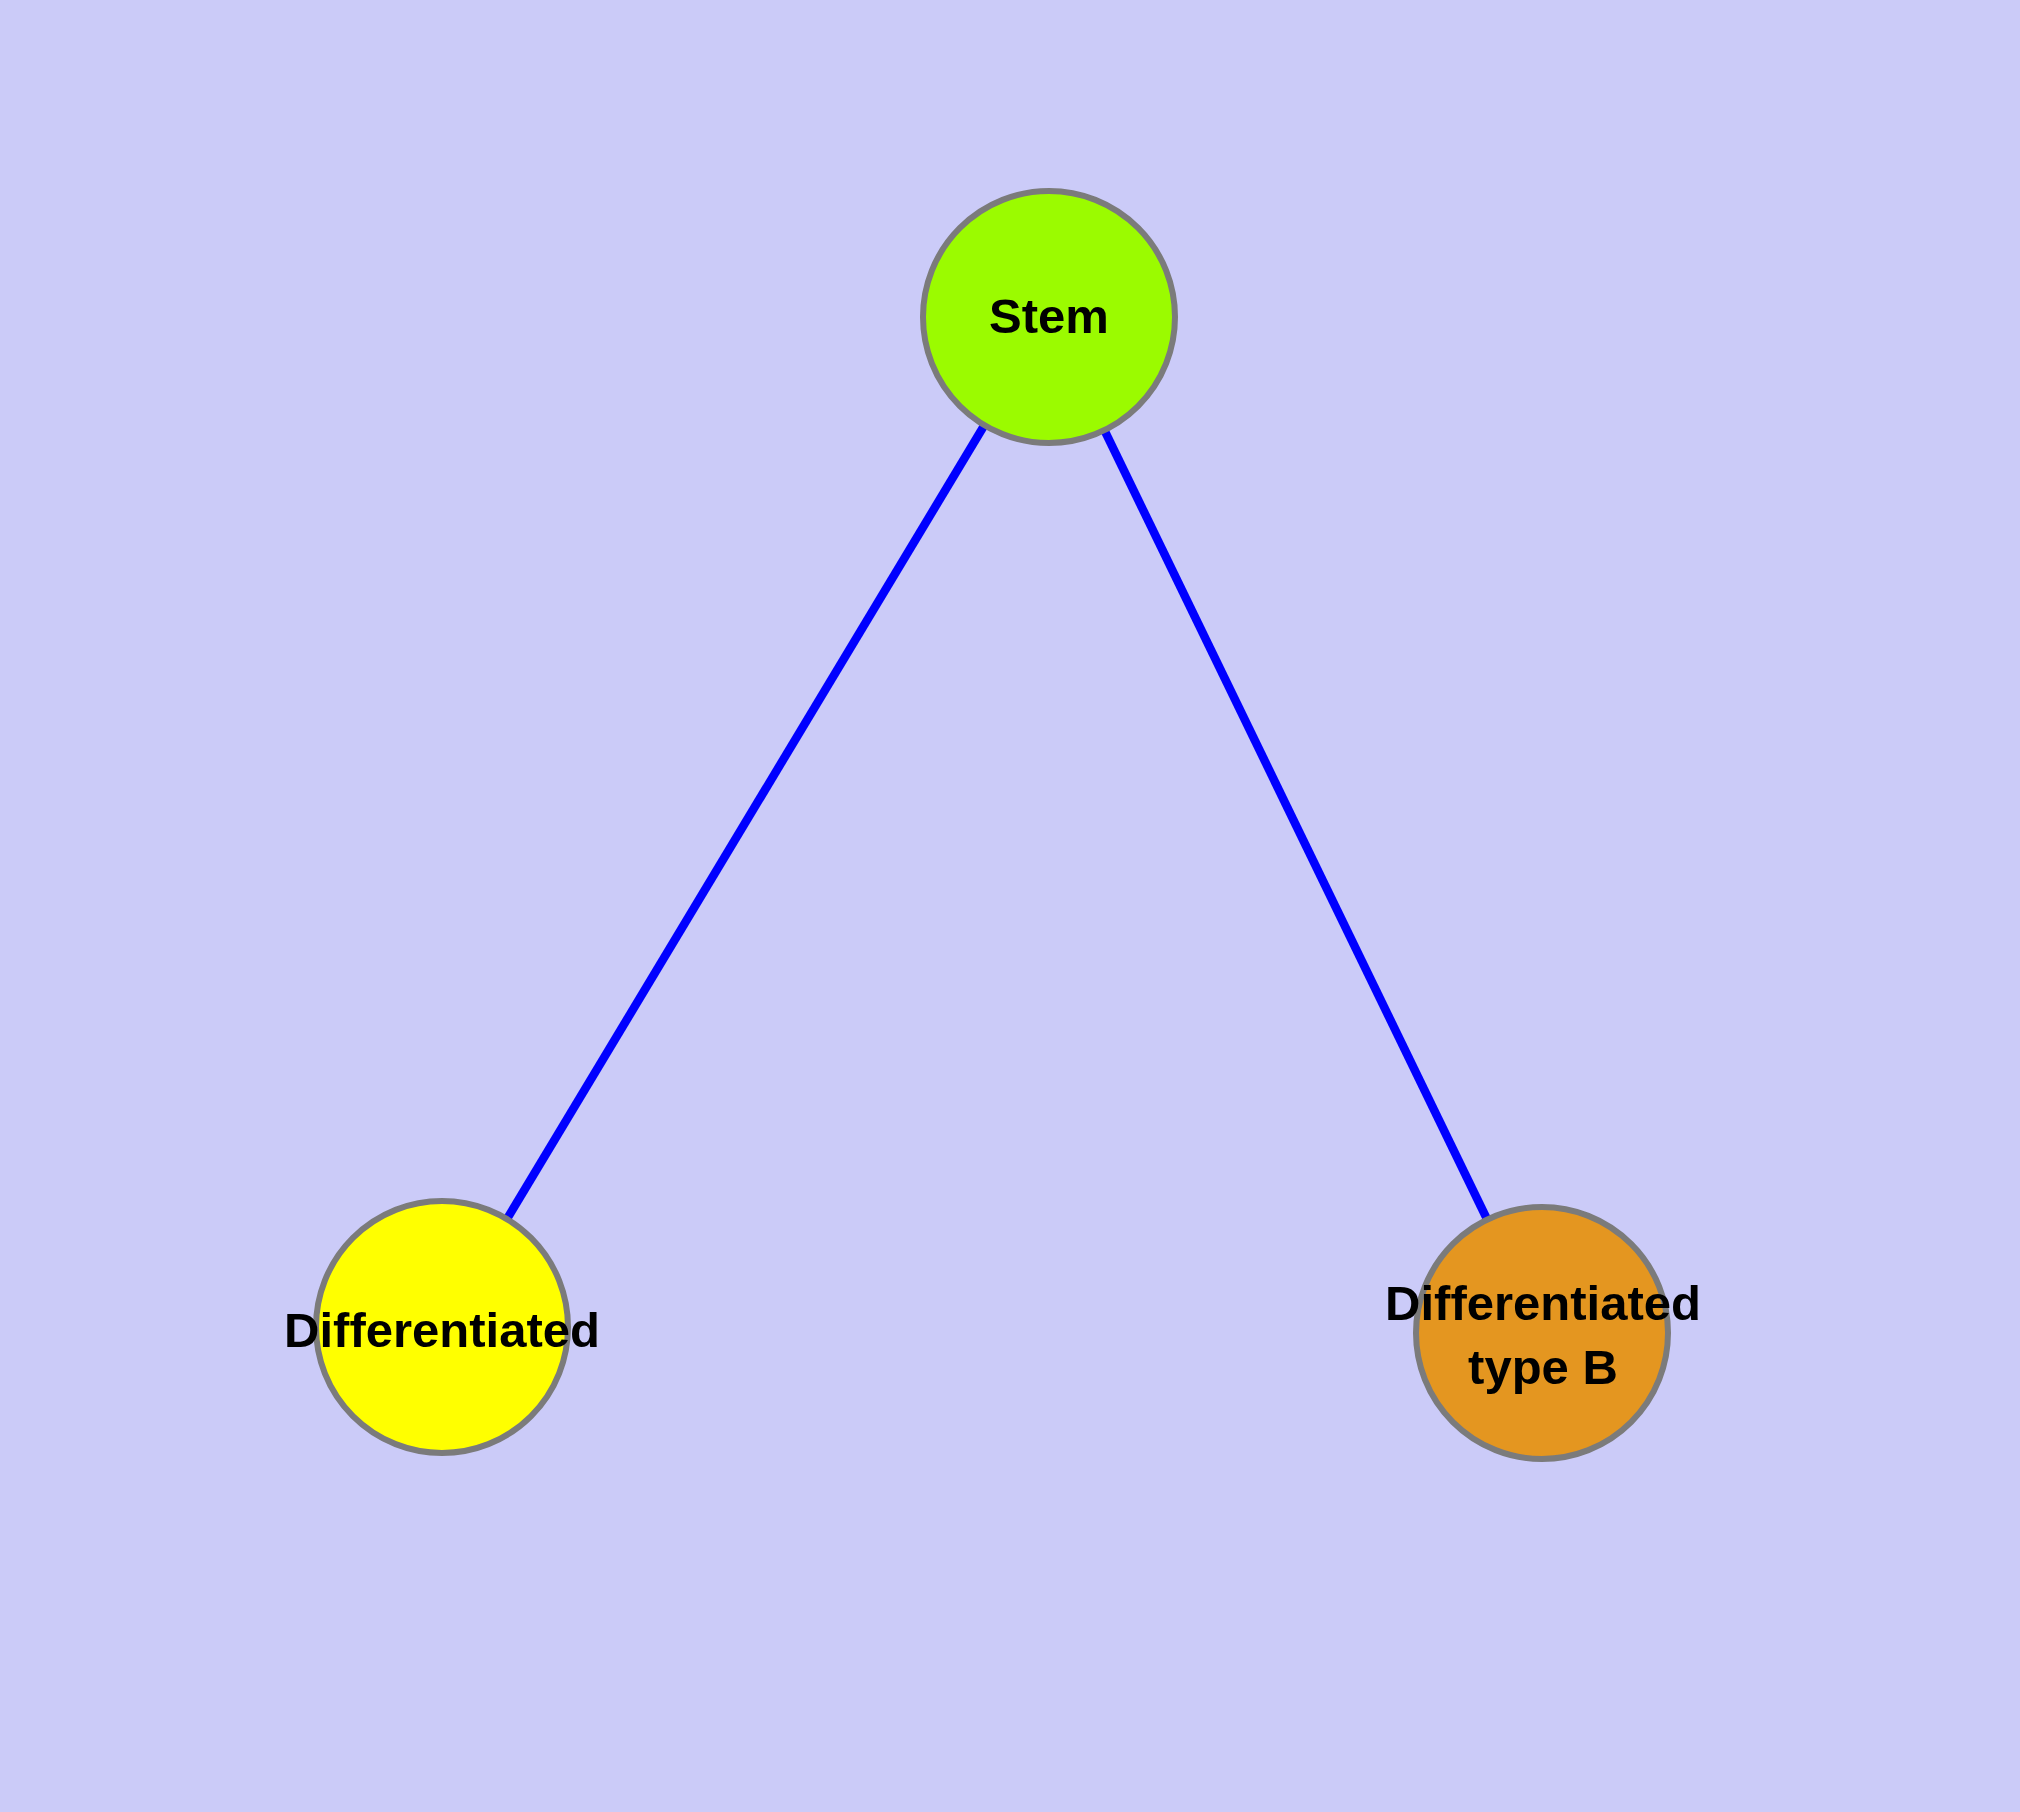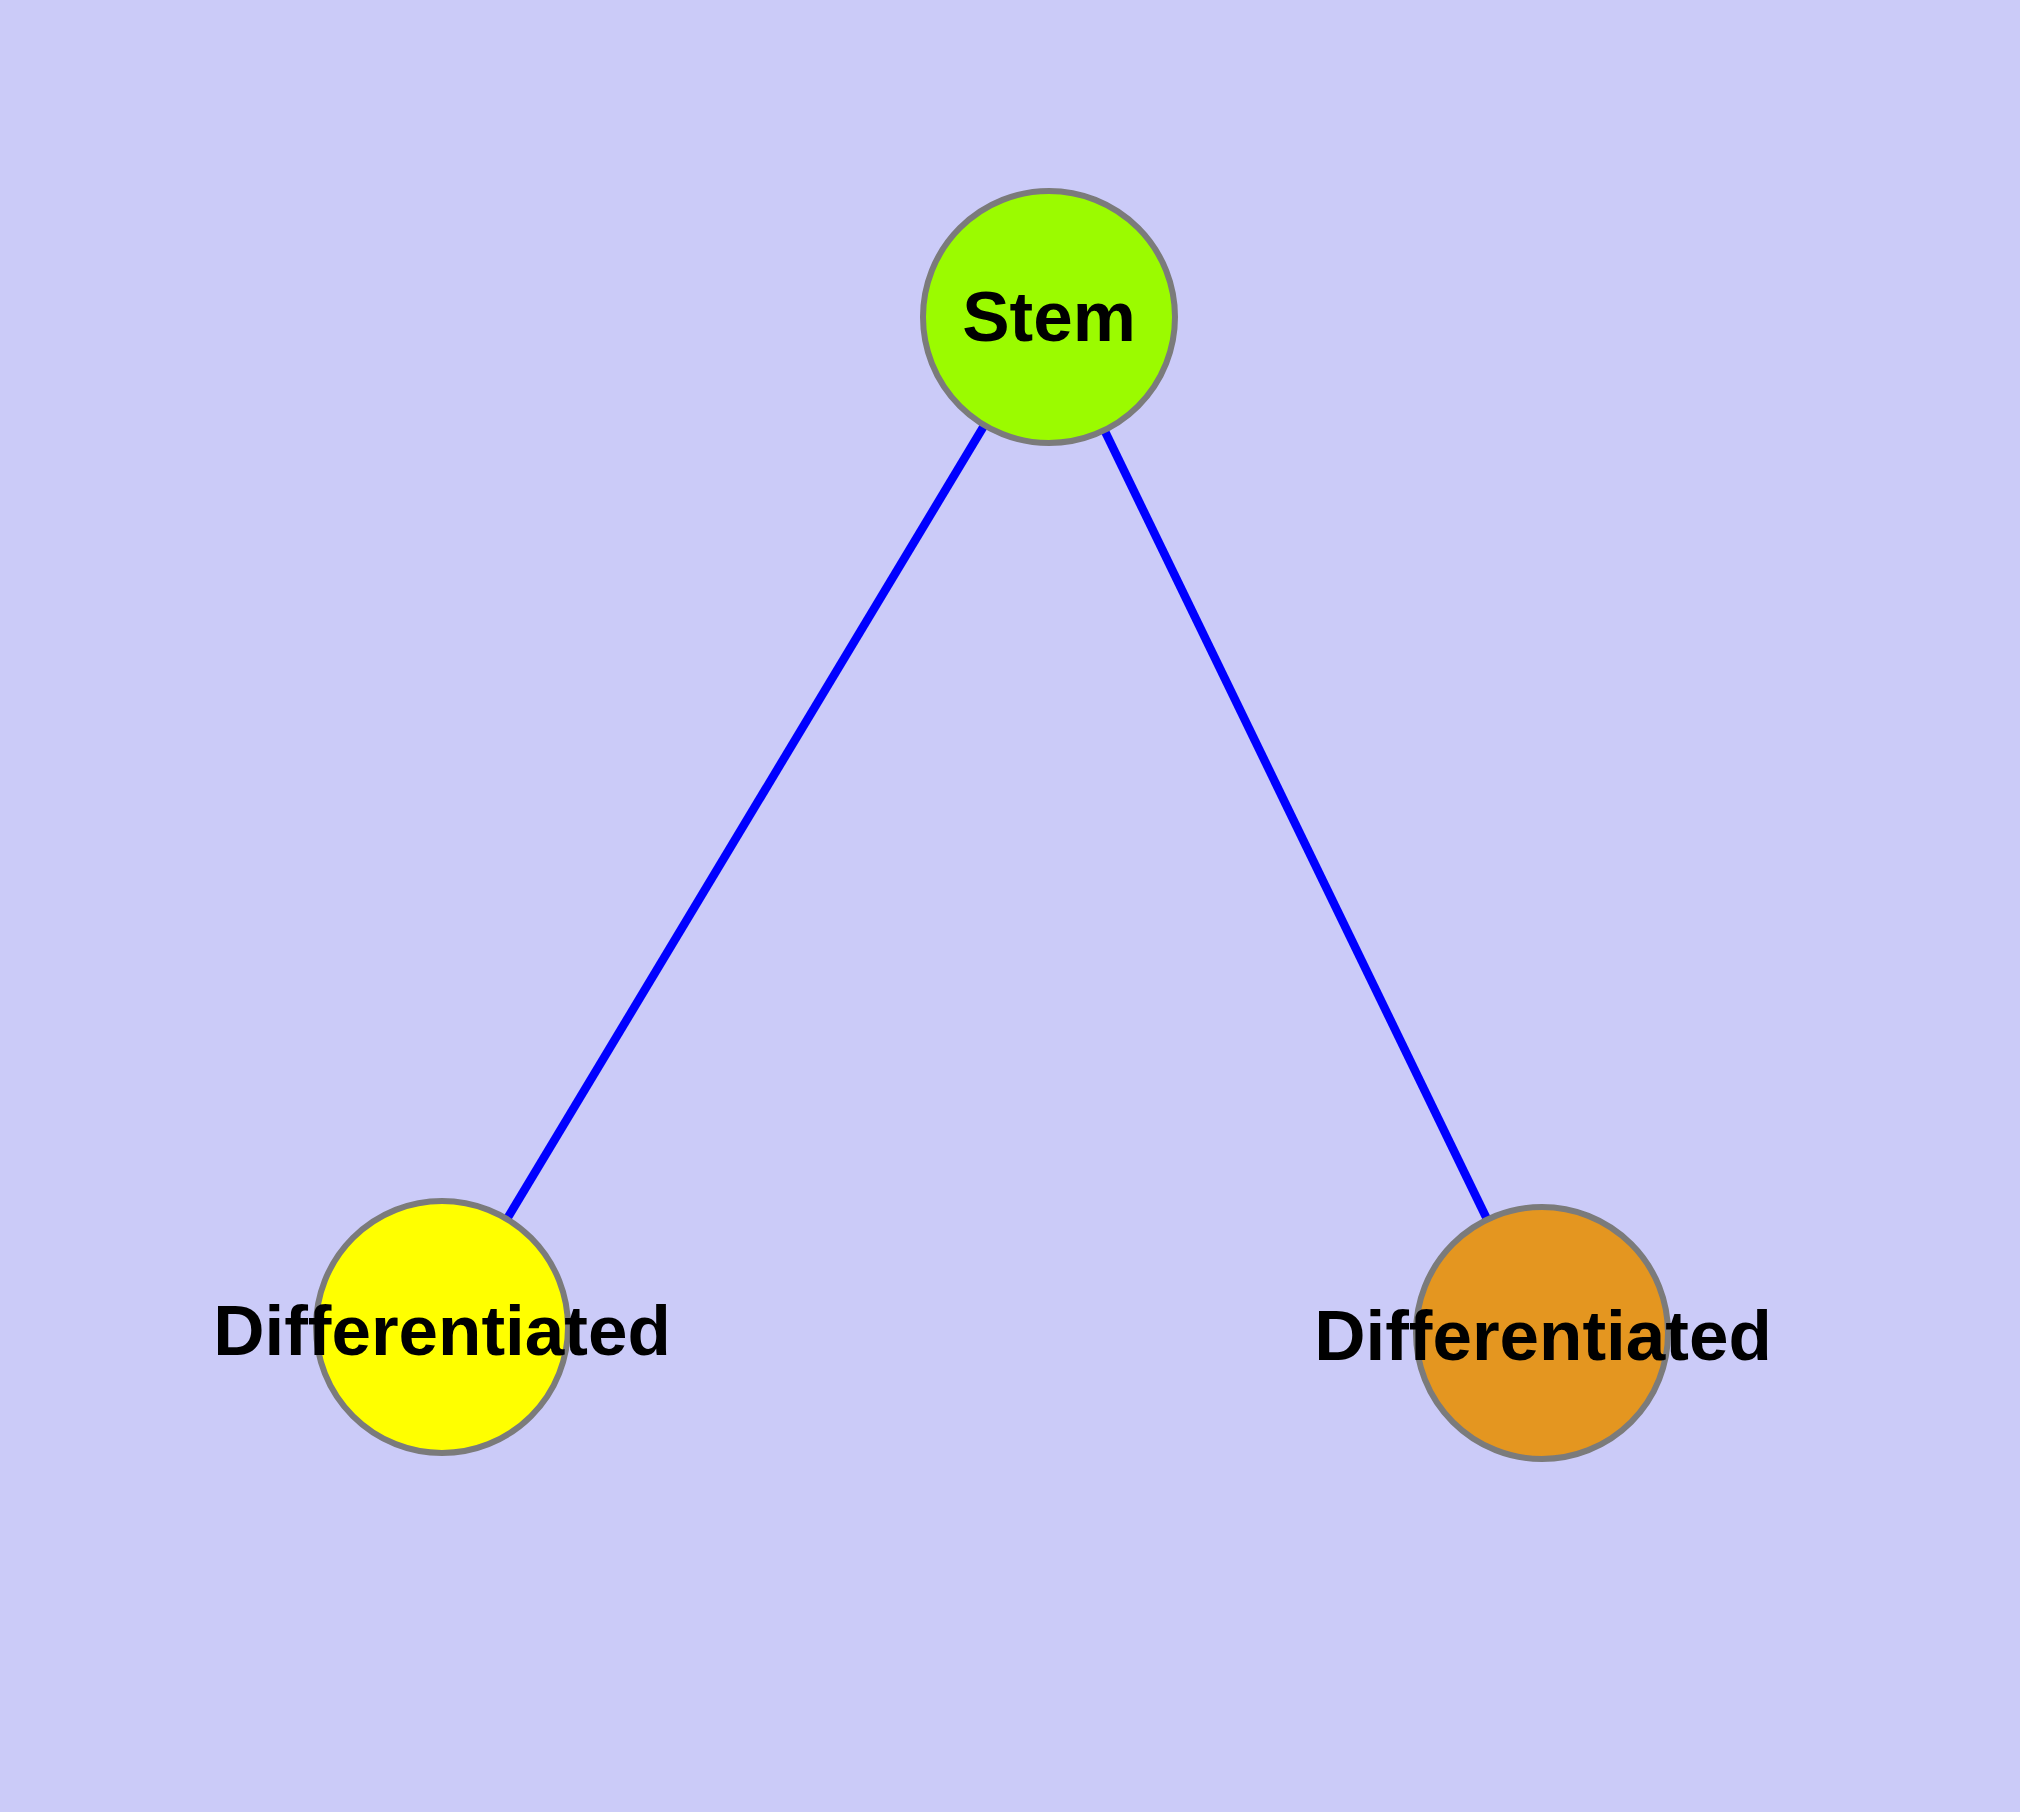--- a/index.html
+++ b/index.html
@@ -26,21 +26,21 @@
     height: 258px;
     border: 6px solid #7B7B7B;
     border-radius: 50%;
     box-sizing: border-box;
   }
   .node-label {
     position: absolute;
     transform: translate(-50%, -50%);
     text-align: center;
     color: #000000;
-    font-size: 71px;
+    font-size: 49px;
     font-weight: bold;
     line-height: 1.3;
     white-space: nowrap;
   }
   
   .node-stem   { left: 920px; top: 188px;  }
   .node-diff-a { left: 313px;  top: 1198px; }
   .node-diff-b { left: 1413px; top: 1204px; }
   .label-stem   { left: 1049px; top: 317px;  }
   .label-diff-a { left: 442px;  top: 1331px; }
@@ -65,16 +65,17 @@
   <div class="node-label label-stem">
     <span>Stem</span>
   </div>
 
   <div class="node-label label-diff-a">
     <span>Differentiated</span><br>
   </div>
 
   <div class="node-label label-diff-b">
     <span>Differentiated</span><br>
+    <span>type B</span>
   </div>
 
 </div>
 
 
 </body></html>

